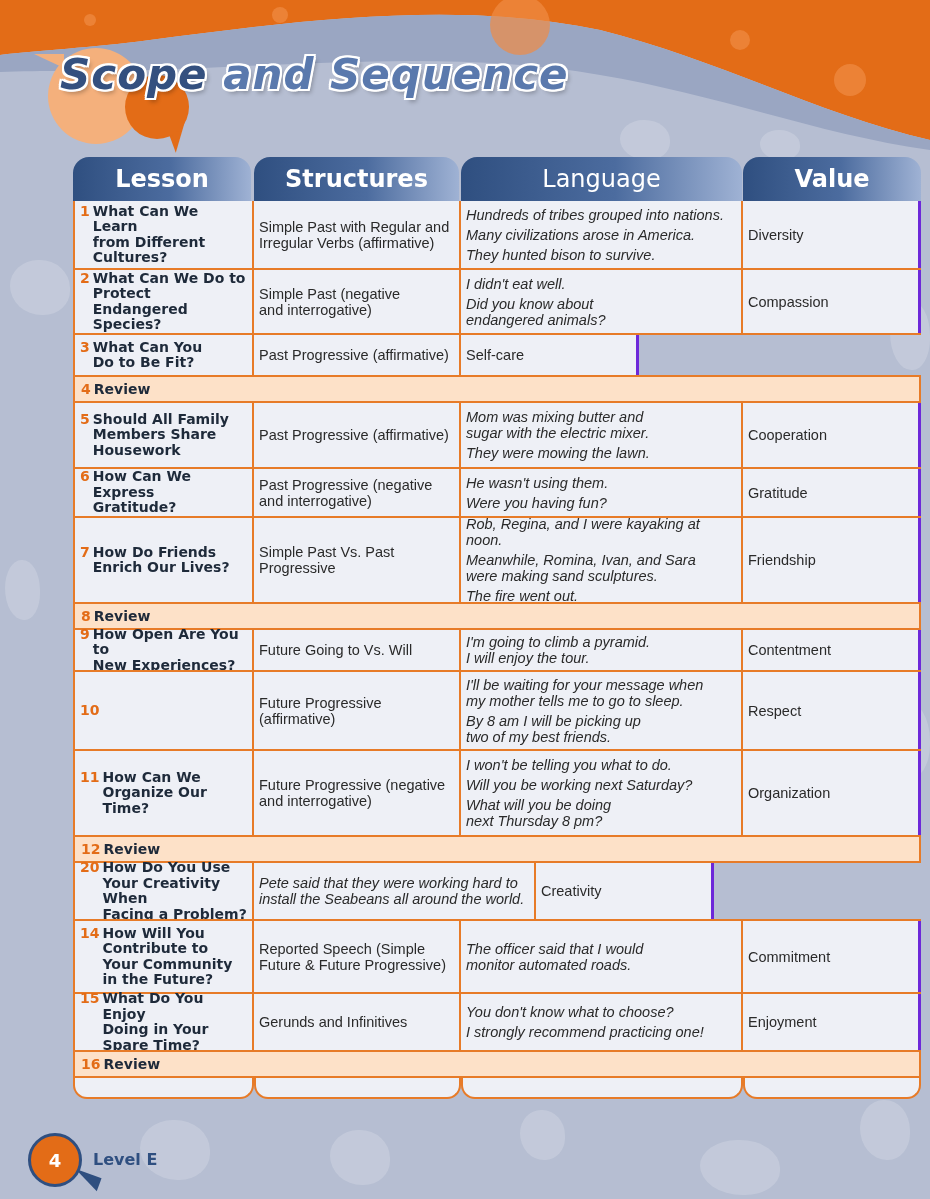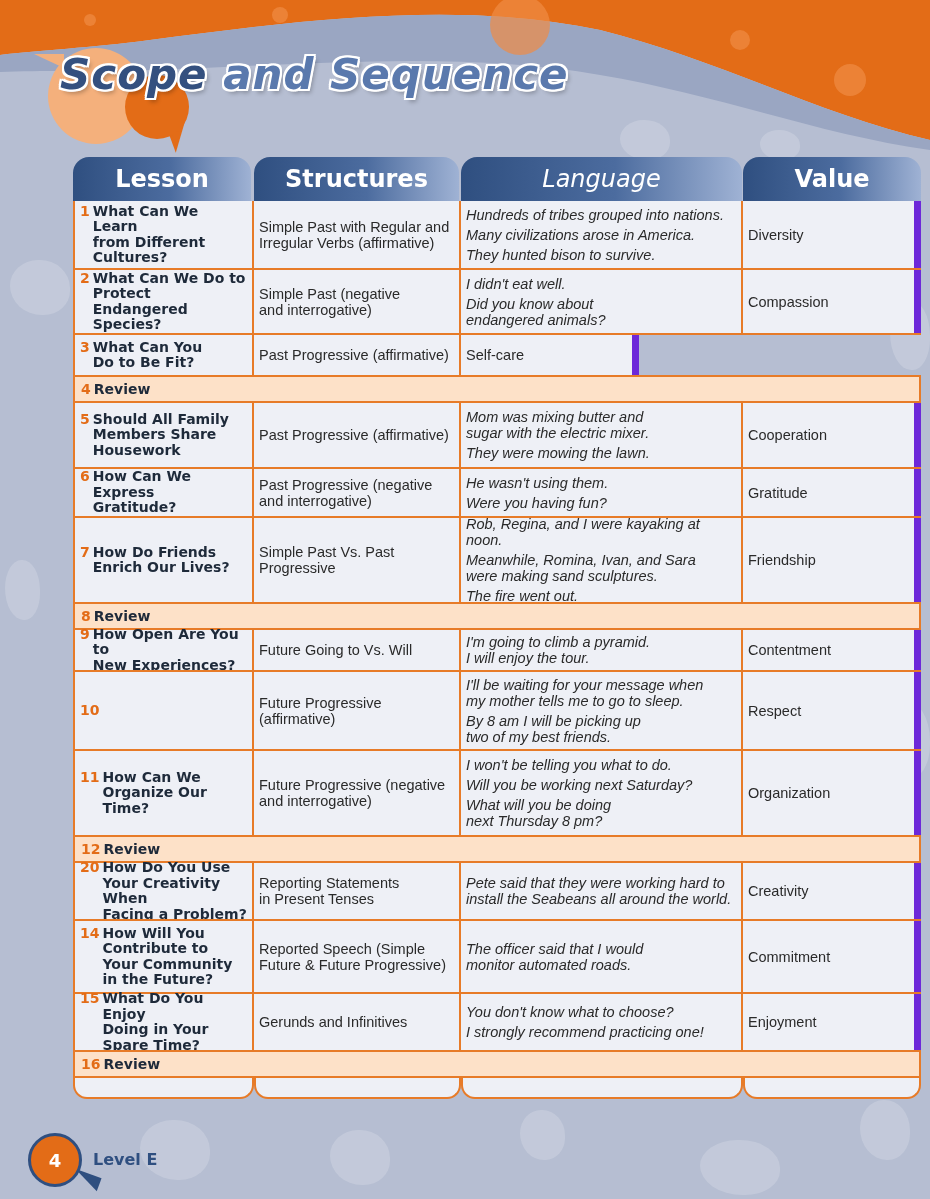--- a/index.html
+++ b/index.html
@@ -32,34 +32,34 @@
 
   .table-wrap { position: absolute; left: 41px; top: 157px; width: 848px; z-index: 4; padding-left: 32px; }
   .col-heads { position: relative; height: 44px; }
   .col-head {
     position: absolute; top: 0; height: 44px;
     border-radius: 16px 16px 0 0;
     background: linear-gradient(90deg, #2f4f80 0%, #4c6c9f 55%, #9fb2d4 100%);
     color: #fff; font-family: "DejaVu Sans", sans-serif; font-weight: bold;
     font-size: 24px; display: flex; align-items: center; justify-content: center;
   }
-  .col-head.italic { font-style: italic; font-weight: normal; }
+  .col-head.italic { font-weight: normal; }
   .col-head.b { font-weight: bold; }
 
   .grid { position: relative; }
   .row { position: absolute; left: 0; width: 848px; display: flex; border-top: 2px solid #e77b28; }
   .row.first { border-top: none; }
   .cell {
     background: #eef0f6;
     border-left: 2px solid #e77b28;
     display: flex; flex-direction: column; justify-content: center;
     padding: 0 5px;
     font-size: 14.5px; line-height: 16px;
   }
-  .cell:last-child { border-right: 7px solid #6d28d9; }
+  .cell:last-child { border-right: 3px solid #6d28d9; }
   .c1 { width: 179px; }
   .c2 { width: 207px; }
   .c3 { width: 282px; }
   .c4 { width: 180px; }
   .lesson-title { font-family: "DejaVu Sans", sans-serif; font-weight: bold; font-size: 14px; color: #1e2a3a; line-height: 15.5px; display: flex; }
   .num { color: #e36c17; font-weight: bold; margin-right: 3px; flex-shrink: 0; }
   .lesson-text { white-space: pre-line; }
   .struct { white-space: pre-line; color: #2a2a2a; }
   .lang p { font-style: italic; white-space: pre-line; color: #2a2a2a; margin: 2px 0; }
   .value { color: #2a2a2a; }
@@ -331,24 +331,20 @@
       </div>
       <div class="row" style="top: 660px; height: 58px;">
         <div class="cell c1">
           <div class="lesson-title">
             <span class="num">20</span>
             <span class="lesson-text">How Do You Use
 Your Creativity When
 Facing a Problem?</span>
           </div>
         </div>
-        <div class="cell c2">
-          <span class="struct">Reporting Statements
-in Present Tenses</span>
-        </div>
         <div class="cell c3 lang">
           <p>Pete said that they were working hard to
 install the Seabeans all around the world.</p>
         </div>
         <div class="cell c4">
           <span class="value">Creativity</span>
         </div>
       </div>
       <div class="row" style="top: 718px; height: 73px;">
         <div class="cell c1">

